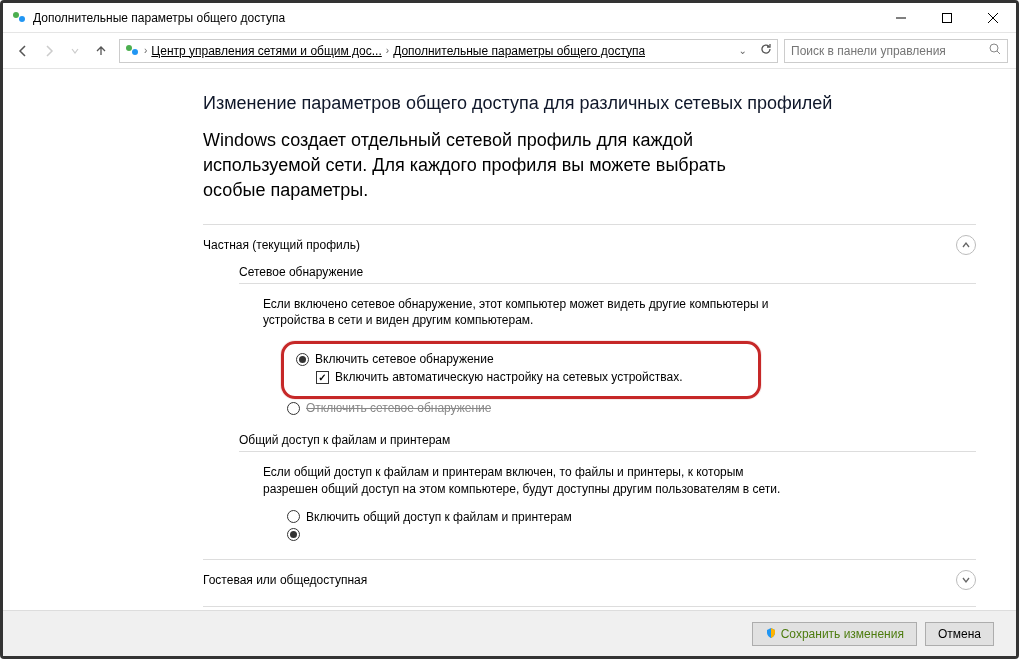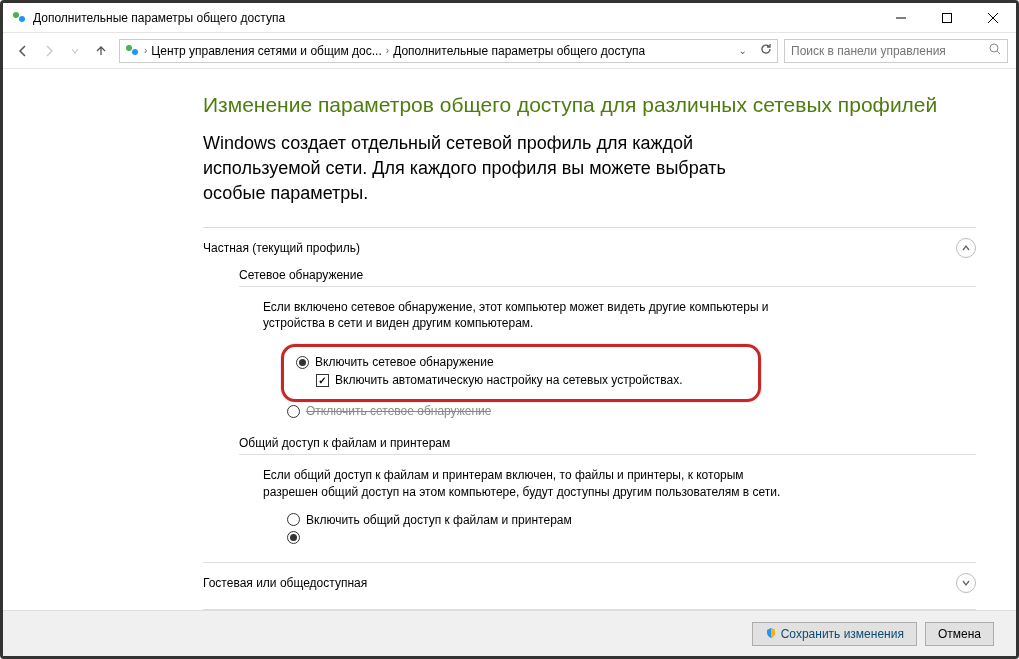--- a/index.html
+++ b/index.html
@@ -30,31 +30,31 @@
   border-bottom: 1px solid #e5e5e5;
 }
 .nav-btn { width: 24px; height: 24px; display: flex; align-items: center; justify-content: center; color: #666; }
 .nav-btn.disabled { color: #ccc; }
 .breadcrumb {
   flex: 1; height: 24px; border: 1px solid #ccc; display: flex; align-items: center;
   padding: 0 4px; gap: 2px; margin: 0 4px; position: relative; font-size: 12px;
 }
 .bc-icon { width: 16px; height: 16px; display: flex; align-items: center; justify-content: center; }
 .bc-sep { color: #666; padding: 0 2px; font-size: 10px; }
-.bc-item { white-space: nowrap; overflow: hidden; text-overflow: ellipsis; }
+.bc-item { white-space: nowrap; overflow: hidden; text-overflow: ellipsis; text-decoration: underline; }
 .bc-refresh { margin-left: auto; display: flex; align-items: center; gap: 4px; }
 .searchbox {
   width: 224px; height: 24px; border: 1px solid #ccc; display: flex; align-items: center;
   padding: 0 6px; color: #888; font-size: 12px;
 }
 .searchbox input { border: none; outline: none; flex: 1; font-size: 12px; font-family: inherit; }
 .search-icon { color: #888; font-size: 12px; }
 
 .content { flex: 1; overflow: auto; padding: 24px 40px 0 200px; }
-.page-title { color: #4d7c0f; font-size: 21px; font-weight: 400; margin-bottom: 14px; }
+.page-title { color: #0f172a; font-size: 18px; font-weight: 400; margin-bottom: 14px; }
 .page-desc { font-size: 18px; line-height: 1.4; margin-bottom: 20px; max-width: 560px; }
 
 .profile-section { margin-bottom: 6px; border-top: 1px solid #ddd; padding-top: 0; }
 .profile-header {
   display: flex; align-items: center; padding: 10px 0; cursor: default;
 }
 .profile-header-label { flex: 1; font-size: 12px; }
 .chevron {
   width: 20px; height: 20px; border: 1px solid #bbb; border-radius: 50%;
   display: flex; align-items: center; justify-content: center; font-size: 10px; color: #666;
@@ -88,21 +88,21 @@
 .struck::after { content: ""; position: absolute; left: 0; right: 0; top: 50%; border-top: 1px solid #888; }
 
 .footerbar {
   height: 46px; background: #f0f0f0; border-top: 1px solid #ddd;
   display: flex; align-items: center; justify-content: flex-end; padding: 0 22px; gap: 8px;
 }
 .btn {
   height: 24px; padding: 0 12px; border: 1px solid #adadad; background: #e1e1e1;
   font-size: 12px; font-family: inherit; display: flex; align-items: center; gap: 4px;
 }
-.btn.disabled { color: #0c4a6e; }
+.btn.disabled { color: #4d7c0f; }
 .shield { color: #3a7; font-size: 11px; }
 </style>
 </head>
 <body>
 
 <div class="window">
 
   <div class="titlebar">
     <span class="titlebar-icon">
       <svg width="16" height="16" viewBox="0 0 16 16">

